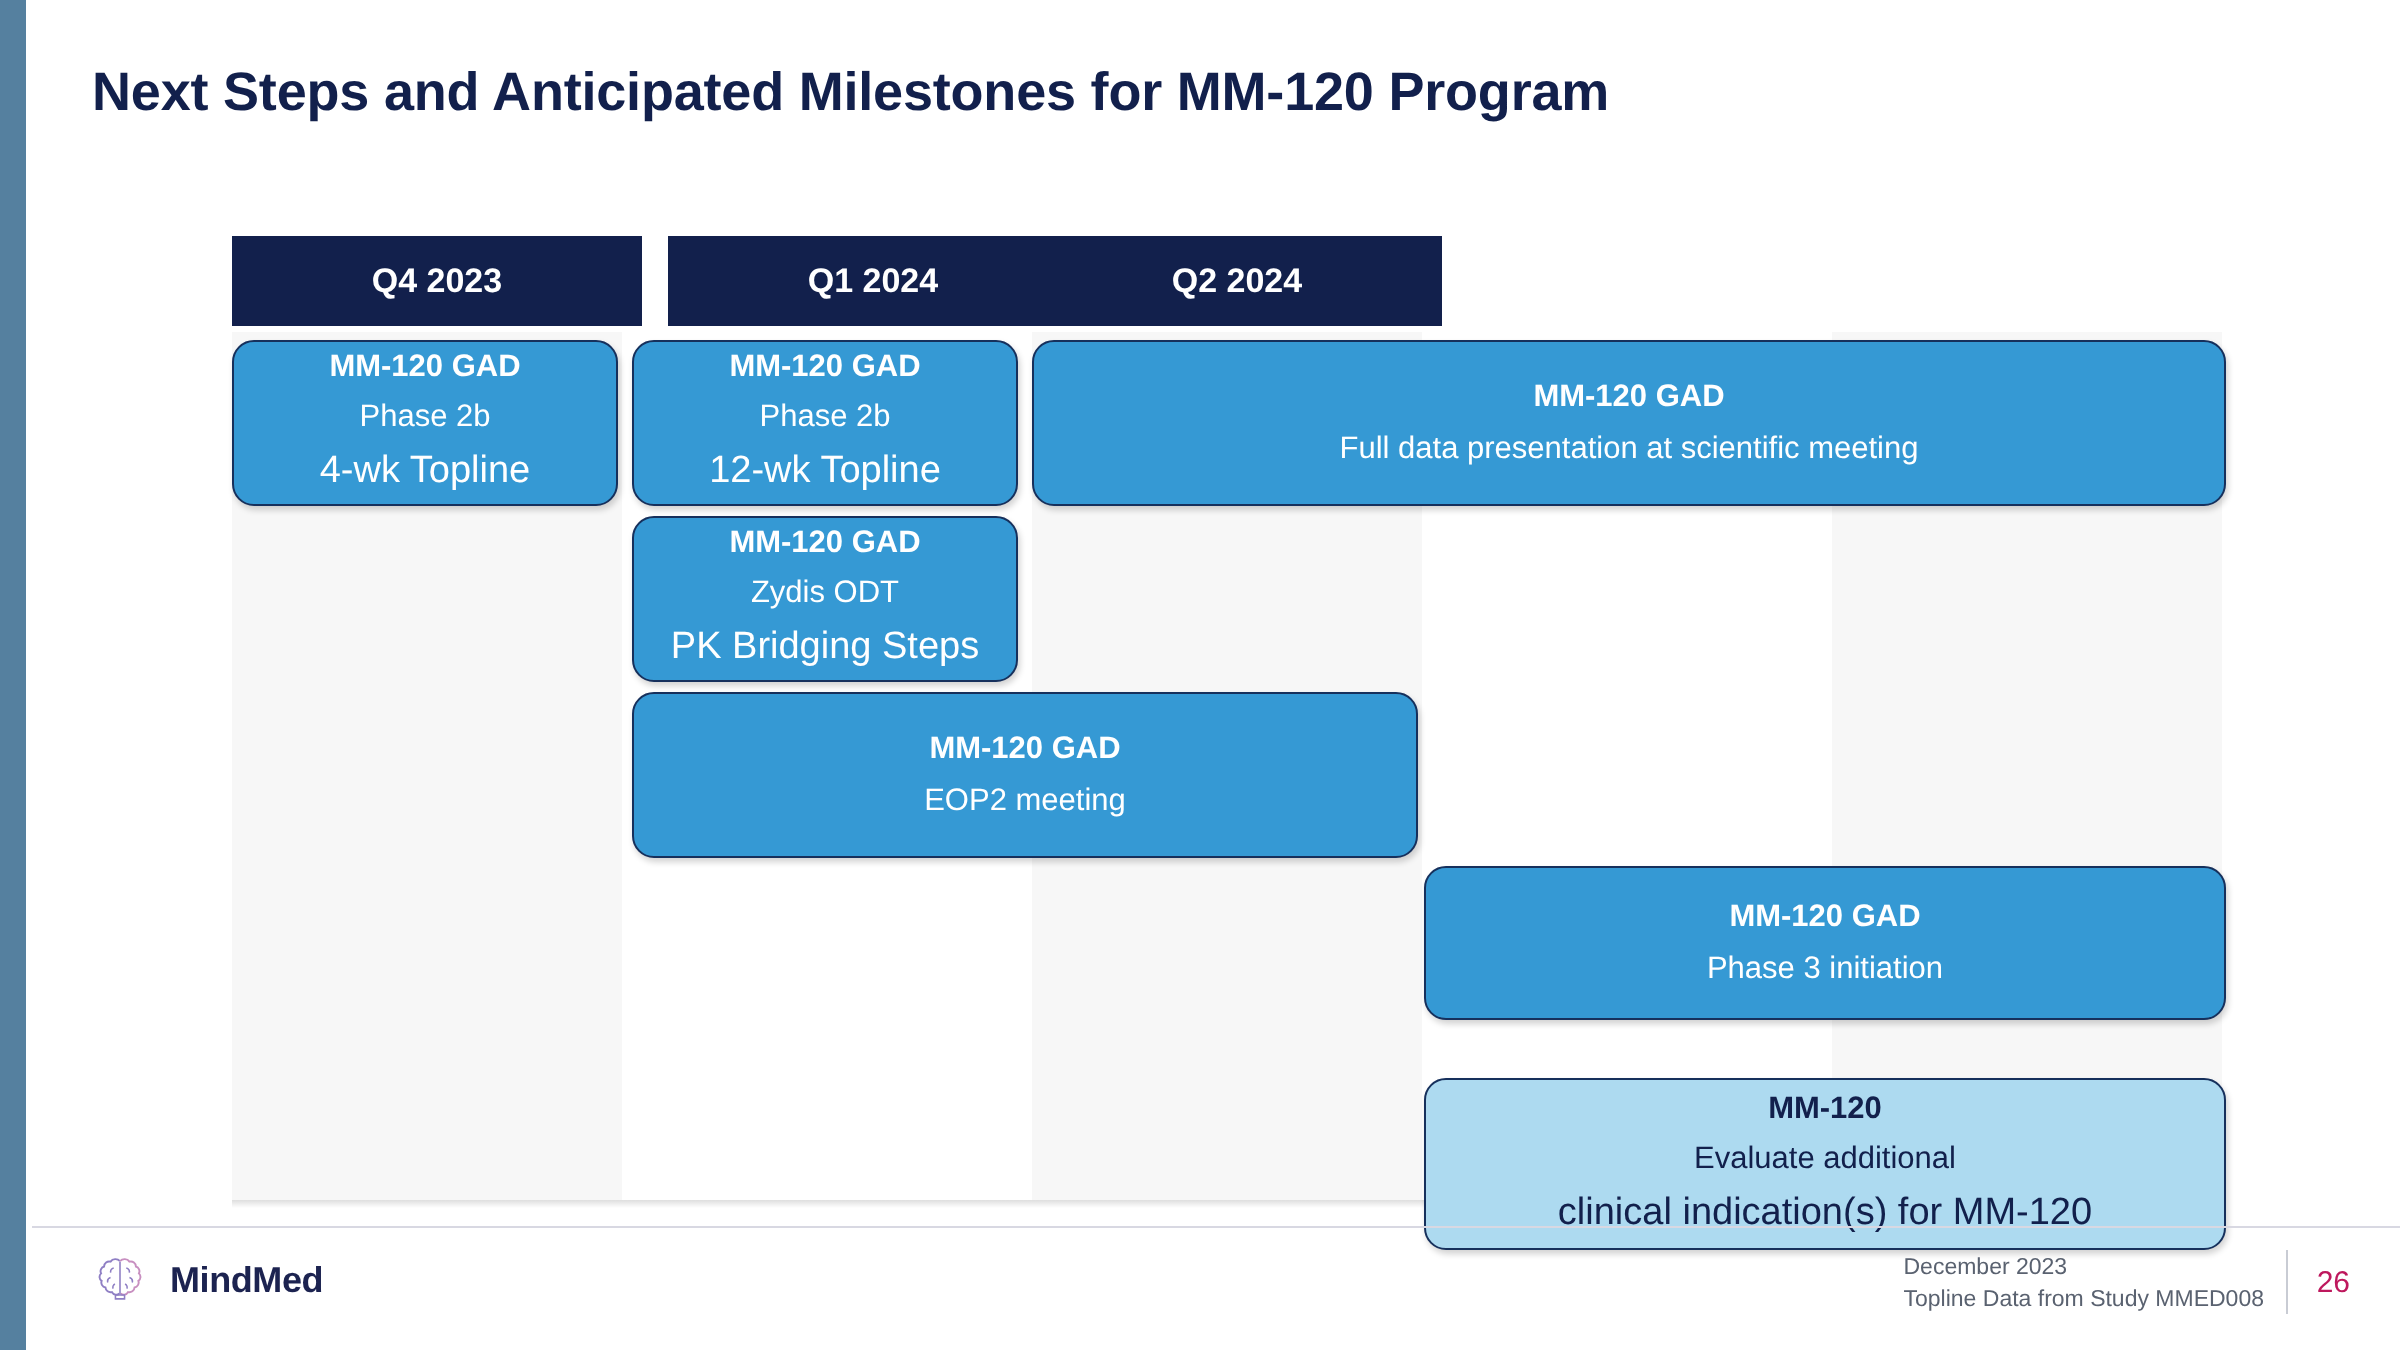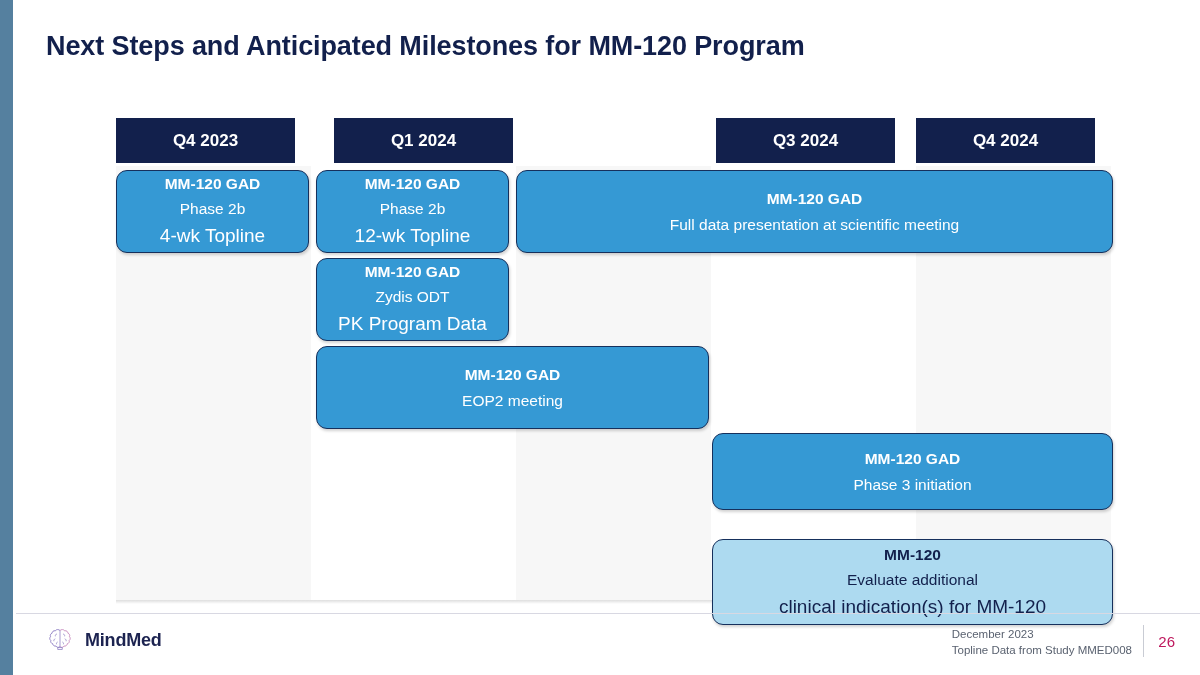--- a/index.html
+++ b/index.html
@@ -78,21 +78,21 @@
     left: 0; top: 482px;
     width: 997px; height: 4px;
     background: linear-gradient(to bottom, rgba(0,0,0,0.13), rgba(0,0,0,0));
   }
 
   
   .head-row { position: absolute; left: 0; top: 0; width: 997px; height: 45px; }
   .head-cell {
     position: absolute;
     top: 0;
-    width: 179px;
+    width: 205px;
     height: 45px;
     background: #12204c;
     color: #ffffff;
     font-size: 17px;
     font-weight: bold;
     display: flex;
     align-items: center;
     justify-content: center;
   }
   .head-cell.c0 { left: 0px; }
@@ -182,22 +182,21 @@
     <div class="stripe plain s1"></div>
     <div class="stripe shade s2"></div>
     <div class="stripe plain s3"></div>
     <div class="stripe shade s4"></div>
   </div>
   <div class="stripes-shadow"></div>
 
   <div class="head-row">
     <div class="head-cell c0">Q4 2023</div>
     <div class="head-cell c1">Q1 2024</div>
-    <div class="head-cell c3">Q3 2024</div>
-    <div class="head-cell c4">Q4 2024</div>
+    <div class="head-cell c2">Q2 2024</div>
   </div>
 
   <div class="bars">
 
     <div class="bar primary" style="left:0px; top:52px; width:193px; height:83px;">
       <div class="t1">MM-120 GAD</div>
       <div class="t2">Phase 2b</div>
       <div class="t3">4-wk Topline</div>
     </div>
 
@@ -208,21 +207,21 @@
     </div>
 
     <div class="bar primary" style="left:400px; top:52px; width:597px; height:83px;">
       <div class="t1">MM-120 GAD</div>
       <div class="t2">Full data presentation at scientific meeting</div>
     </div>
 
     <div class="bar primary" style="left:200px; top:140px; width:193px; height:83px;">
       <div class="t1">MM-120 GAD</div>
       <div class="t2">Zydis ODT</div>
-      <div class="t3">PK Program Data</div>
+      <div class="t3">PK Bridging Steps</div>
     </div>
 
     <div class="bar primary" style="left:200px; top:228px; width:393px; height:83px;">
       <div class="t1">MM-120 GAD</div>
       <div class="t2">EOP2 meeting</div>
     </div>
 
     <div class="bar primary" style="left:596px; top:315px; width:401px; height:77px;">
       <div class="t1">MM-120 GAD</div>
       <div class="t2">Phase 3 initiation</div>

